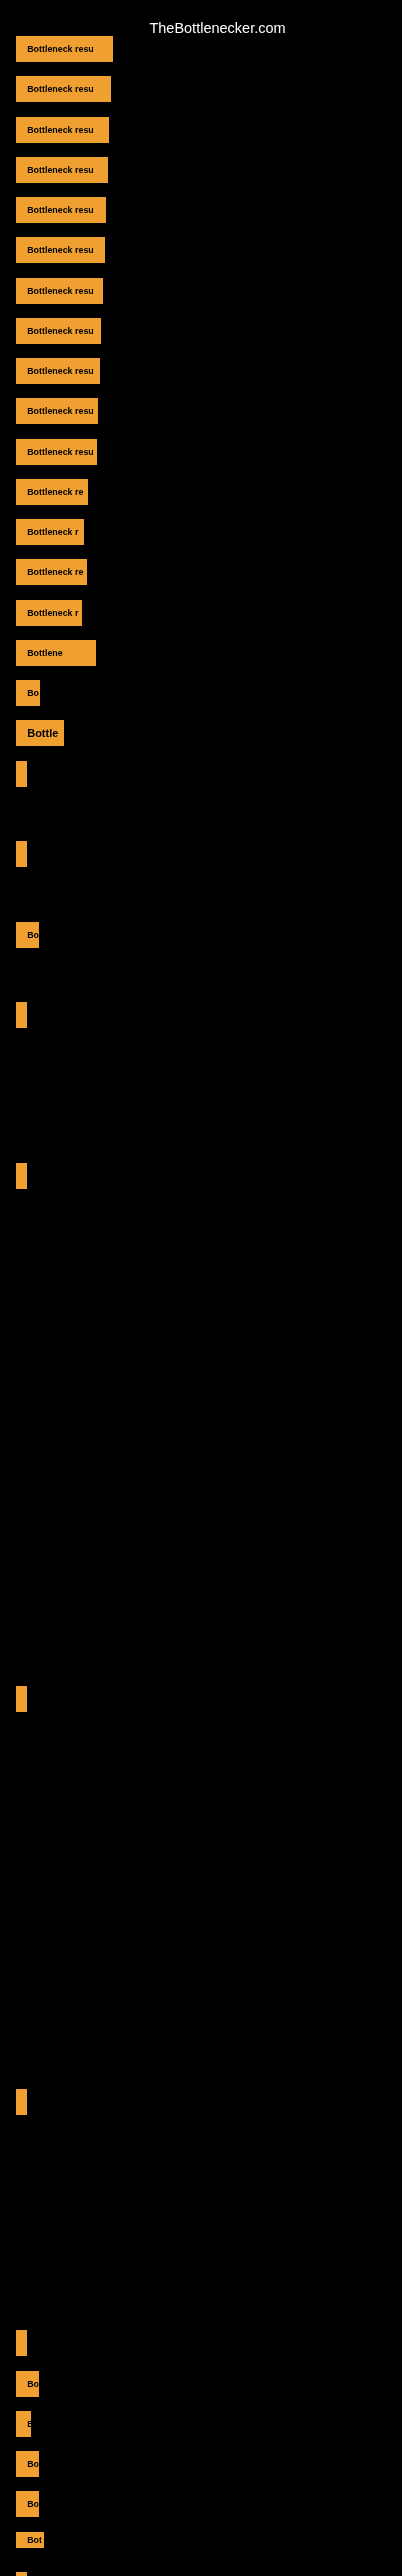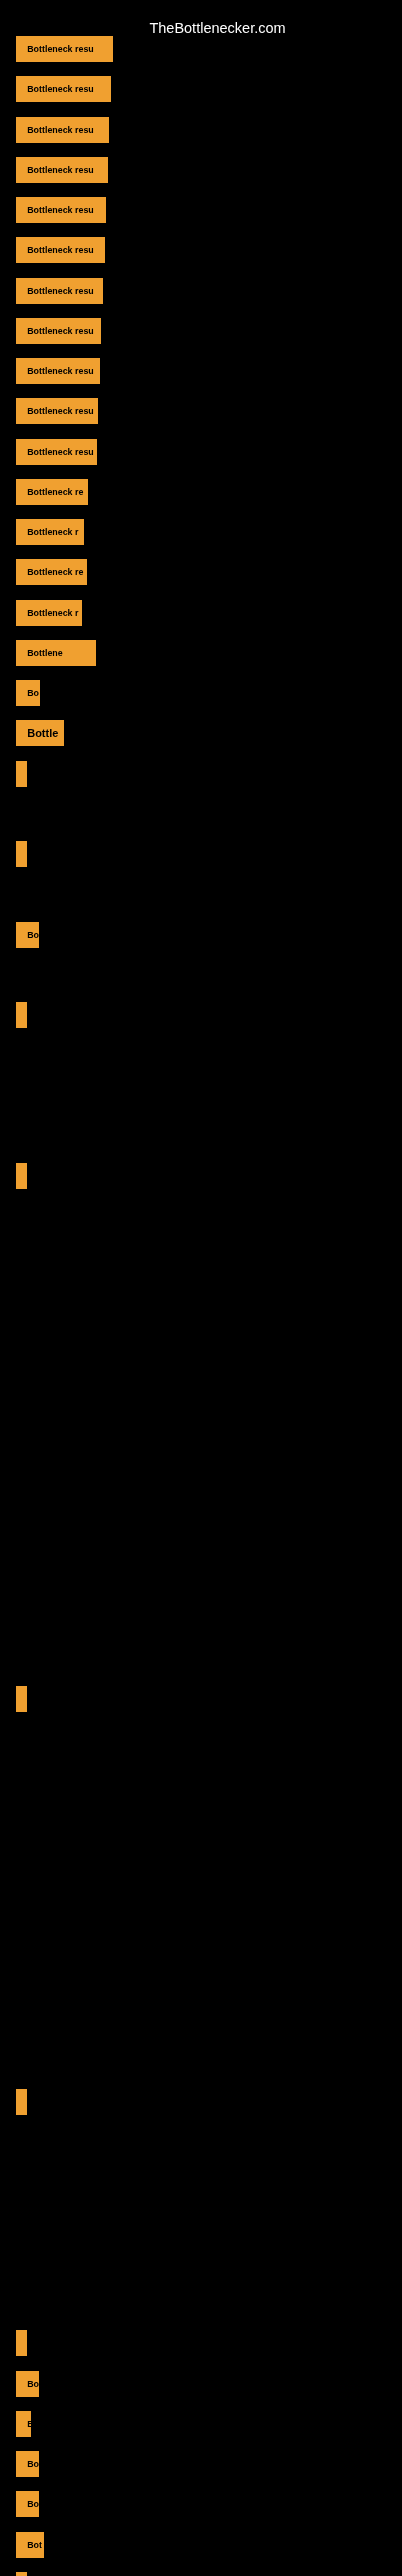--- a/index.html
+++ b/index.html
@@ -98,18 +98,18 @@
     </div>
     <div style="position: absolute; left: 0px; top: 2395px; width: 14.5px; height: 26px; background-color: rgb(240, 160, 48); display: flex; align-items: center; padding-left: 3.2px; overflow: hidden;">
       <span style="color: rgb(0, 0, 0); font-size: 8.9px; font-weight: bold; white-space: nowrap;">B</span>
     </div>
     <div style="position: absolute; left: 0px; top: 2435px; width: 22.5px; height: 26px; background-color: rgb(240, 160, 48); display: flex; align-items: center; padding-left: 3.2px; overflow: hidden;">
       <span style="color: rgb(0, 0, 0); font-size: 8.9px; font-weight: bold; white-space: nowrap;">Bo</span>
     </div>
     <div style="position: absolute; left: 0px; top: 2475px; width: 22.5px; height: 26px; background-color: rgb(240, 160, 48); display: flex; align-items: center; padding-left: 3.2px; overflow: hidden;">
       <span style="color: rgb(0, 0, 0); font-size: 8.9px; font-weight: bold; white-space: nowrap;">Bo</span>
     </div>
-    <div style="position: absolute; left: 0px; top: 2516px; width: 28px; height: 26px; background-color: rgb(240, 160, 48); display: flex; align-items: center; padding-left: 3.2px; overflow: hidden;">
+    <div style="position: absolute; left: 0px; top: 2516px; width: 28px; height: 16px; background-color: rgb(240, 160, 48); display: flex; align-items: center; padding-left: 3.2px; overflow: hidden;">
       <span style="color: rgb(0, 0, 0); font-size: 8.9px; font-weight: bold; white-space: nowrap;">Bot</span>
     </div>
     <div style="position: absolute; left: 0px; top: 2556px; width: 6.4px; height: 26px; background-color: rgb(240, 160, 48); display: flex; align-items: center; padding-left: 3.2px; overflow: hidden;"></div>
   </div>
 
 
 </body></html>

